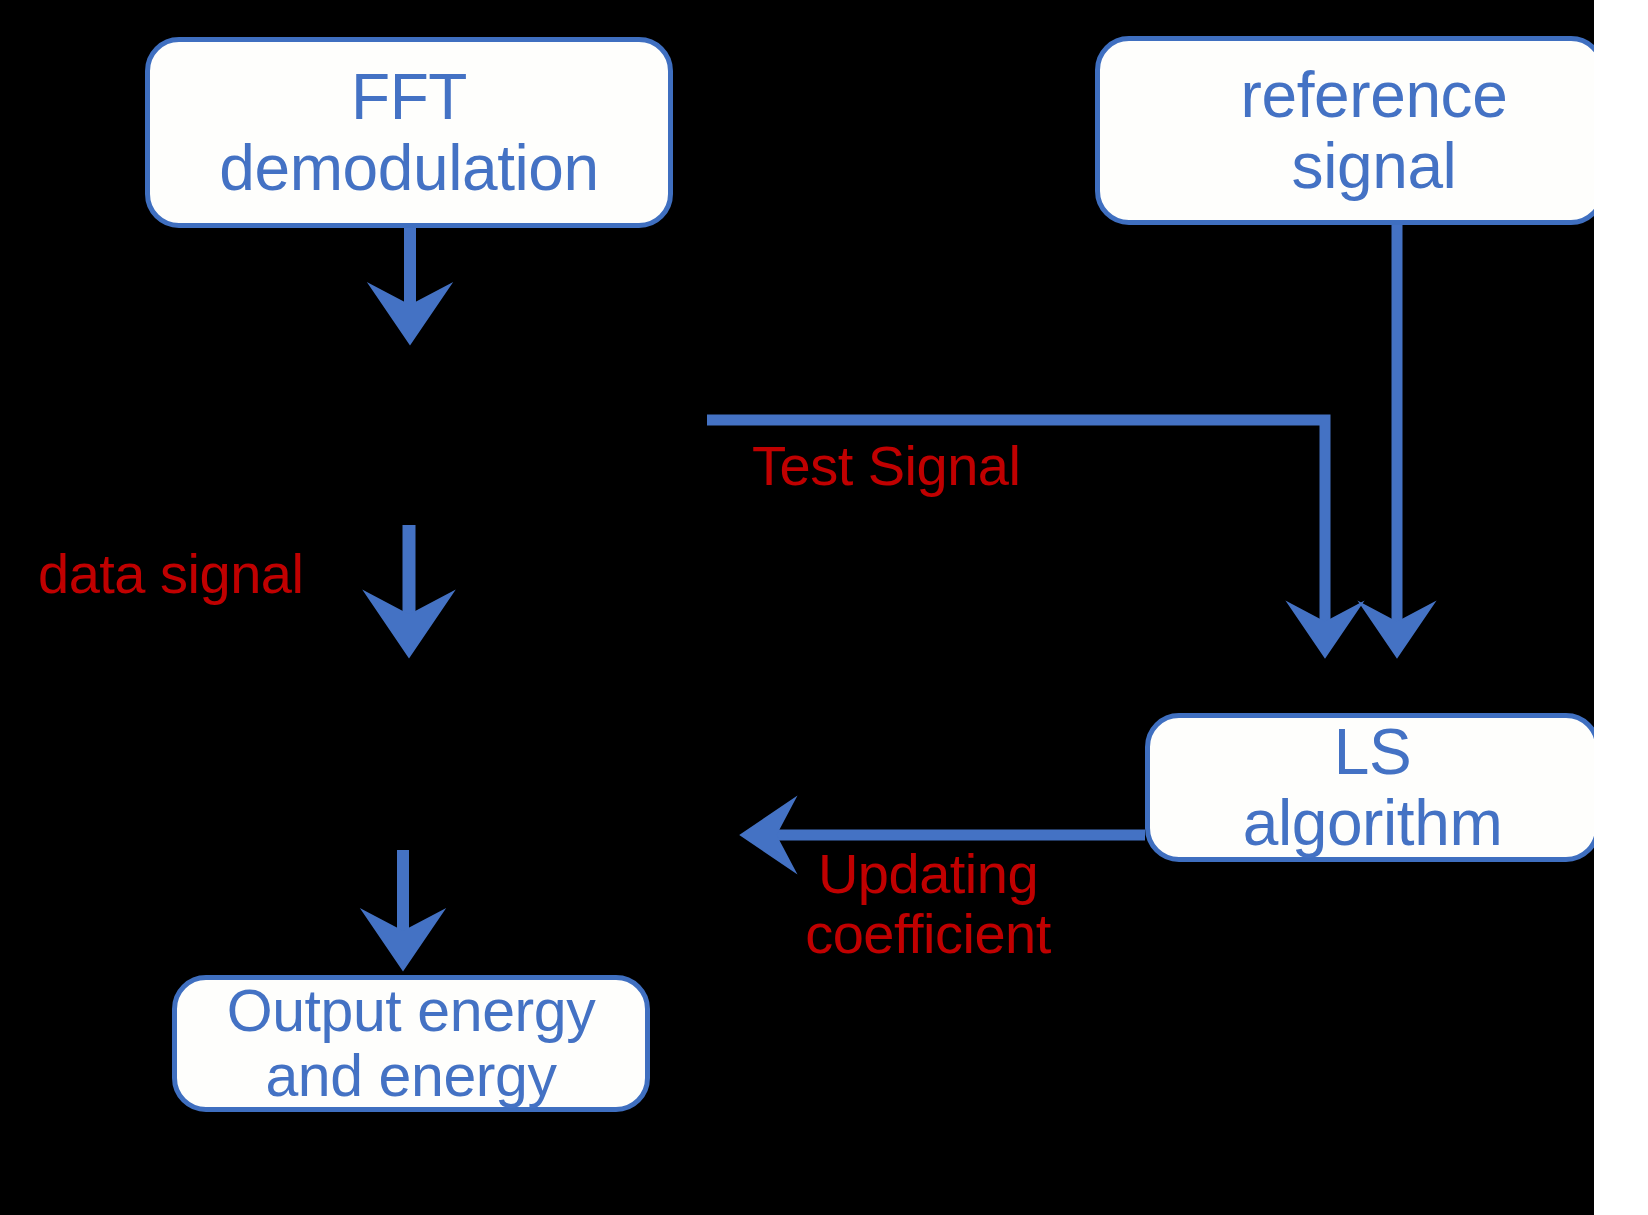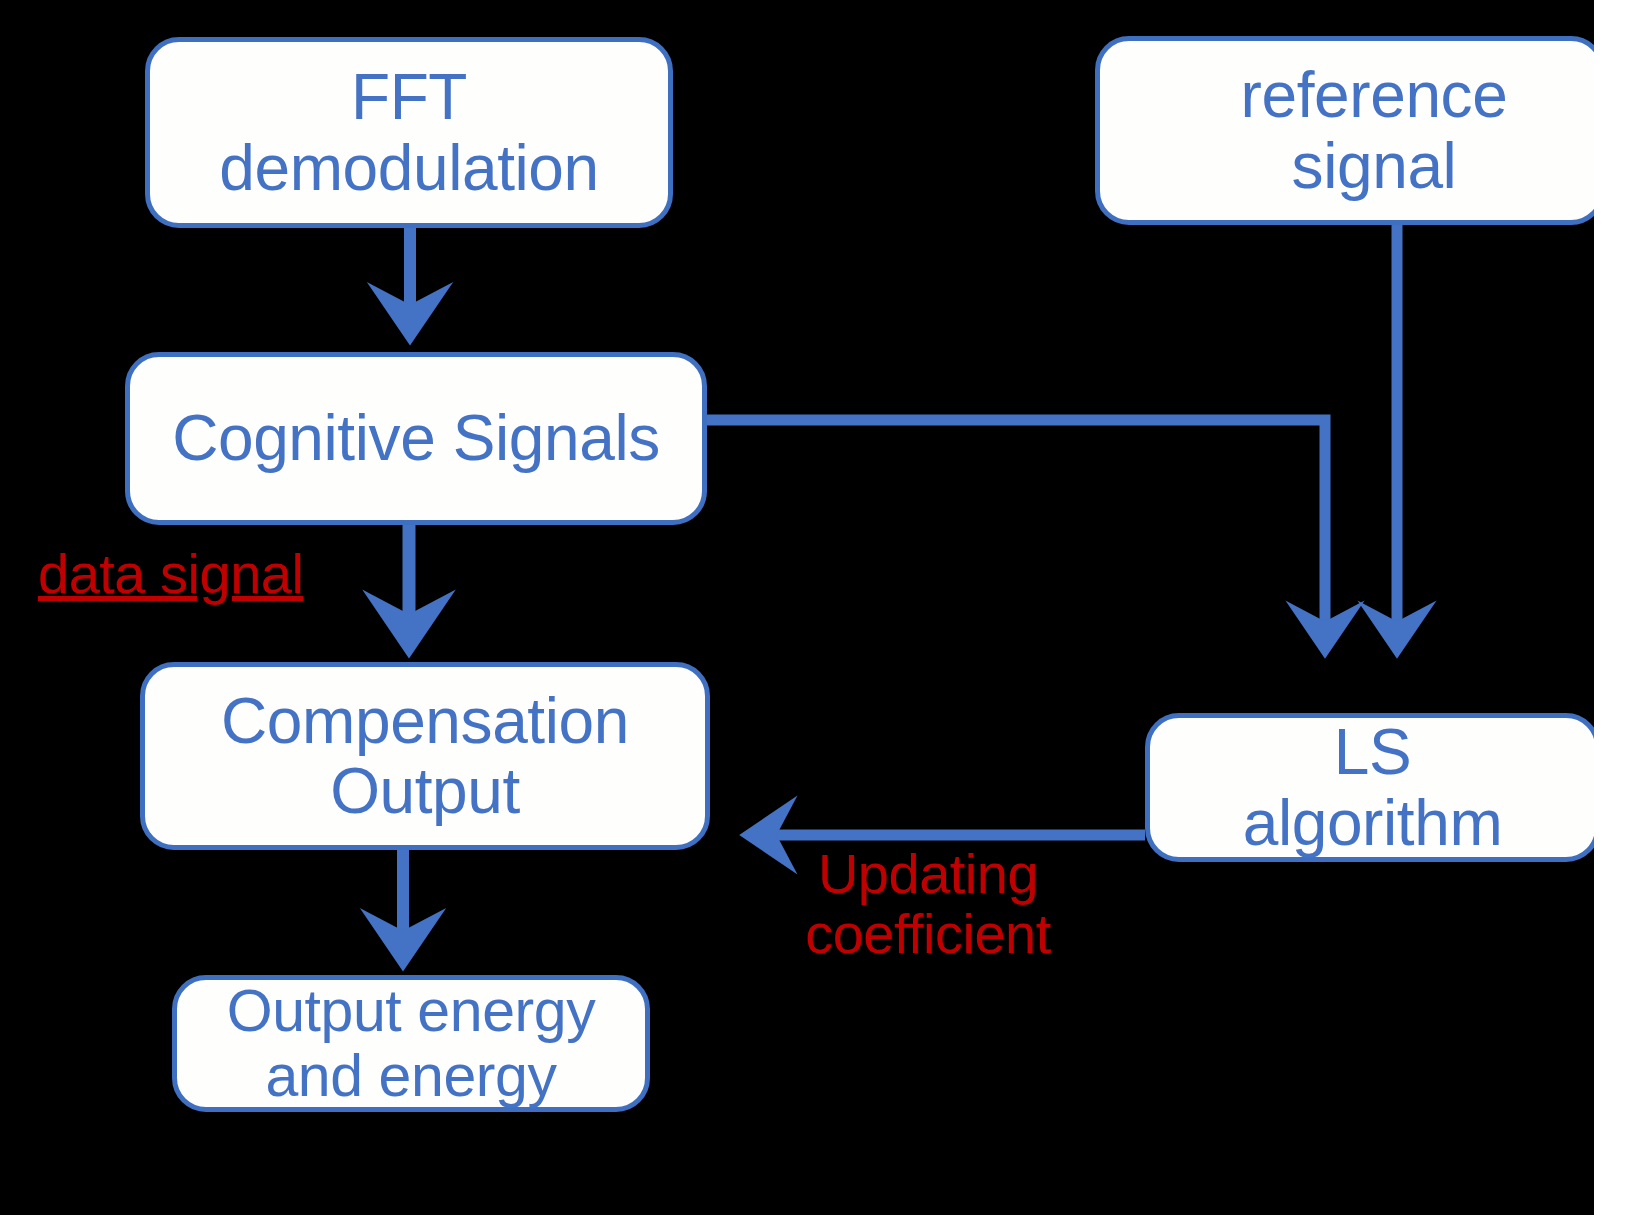--- a/index.html
+++ b/index.html
@@ -55,21 +55,21 @@
 
   .edge-label {
     position: absolute;
     color: #C00000;
     font-size: 56px;
     line-height: 1.08;
     white-space: pre-line;
     letter-spacing: -0.5px;
   }
   #label-test-signal      { left: 752px; top: 436px; }
-  #label-data-signal      { left: 38px;  top: 544px; text-decoration: underline; }
+  #label-data-signal      { left: 38px;  top: 544px; }
   #label-updating-coeff   { left: 778px; top: 844px; text-align: center; width: 300px; }
 </style>
 </head>
 <body>
 
 <div id="canvas">
 
   <svg class="edges" viewBox="0 0 1648 1215" width="1648" height="1215" xmlns="http://www.w3.org/2000/svg">
     <defs>
       <marker id="arrowhead" markerWidth="8" markerHeight="8" refX="5.1" refY="4" orient="auto" markerUnits="strokeWidth">
@@ -105,38 +105,32 @@
   <div class="node" id="node-fft">
     <span class="node-label">FFT
 demodulation</span>
   </div>
 
   <div class="node" id="node-reference">
     <span class="node-label">reference
 signal</span>
   </div>
 
-  <div class="node" id="node-cognitive">
-    <span class="node-label">Cognitive Signals</span>
-  </div>
 
-  <div class="node" id="node-compensation">
-    <span class="node-label">Compensation
-Output</span>
-  </div>
 
   <div class="node" id="node-output">
     <span class="node-label">Output energy
 and energy</span>
   </div>
 
   <div class="node" id="node-ls">
     <span class="node-label">LS
 algorithm</span>
   </div>
 
+  <div class="edge-label" id="label-test-signal">Test Signal</div>
 
   <div class="edge-label" id="label-data-signal">data signal</div>
 
   <div class="edge-label" id="label-updating-coeff">Updating
 coefficient</div>
 
 </div>
 
 </body></html>

